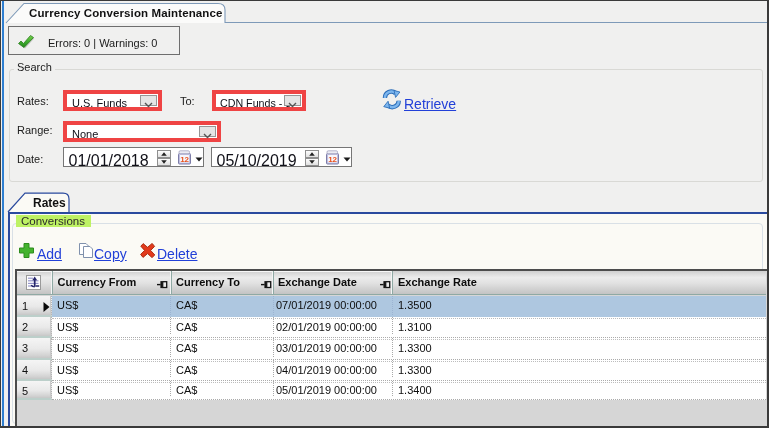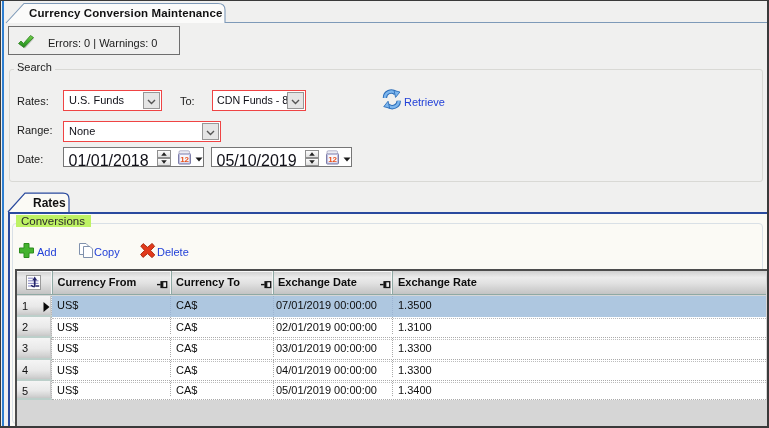--- a/index.html
+++ b/index.html
@@ -1,36 +1,36 @@
 <!DOCTYPE html>
 <html><head><meta charset="utf-8"><style>
 *{margin:0;padding:0;box-sizing:border-box}
 html,body{width:769px;height:428px;overflow:hidden}
 body{position:relative;font-family:"Liberation Sans",sans-serif;background:#f0f0ef;font-size:11px;color:#1a1a1a}
 .abs{position:absolute}
 svg{display:block}
 .lbl{position:absolute;font-size:11px;color:#202020;white-space:nowrap}
-.link{position:absolute;font-size:11px;color:#2240d8;white-space:nowrap}
+.link{position:absolute;font-size:14px;color:#2240d8;text-decoration:underline;white-space:nowrap}
 
 #btop{left:0;top:0;width:769px;height:1px;background:#3a3a3a}
 #bbot{left:0;top:426px;width:769px;height:2px;background:#3a3a3a}
 #bleft{left:0;top:0;width:1px;height:428px;background:#3a3a3a}
 #bright{left:767px;top:0;width:2px;height:428px;background:#3a3a3a}
 #blueline{left:2px;top:1px;width:2px;height:425px;background:#2e7ed0}
 
 #tabline{left:225px;top:22px;width:542px;height:1px;background:#7e9ab8}
 #tab1{left:5px;top:2px}
 #tab1text{left:29px;top:7px;font-size:11.5px;letter-spacing:0.12px;font-weight:bold;color:#111}
 
 #errbox{left:8px;top:26px;width:172px;height:29px;border:1px solid #6e6e6e}
 #errtext{left:48px;top:37px}
 
 #sgroup{left:9px;top:69px;width:754px;height:113px;border:1px solid #d9d9d5;border-radius:3px}
 #slabel{left:14px;top:61px;padding:0 3px;background:#f0f0ef}
-.combo{position:absolute;height:21px;background:#fff;border:1px solid #ef4444}
+.combo{position:absolute;height:21px;background:#fff;border:4px solid #ef4444}
 .combotext{position:absolute;left:5px;top:3px;font-size:11px;color:#101018;white-space:nowrap}
 .cbtn{position:absolute;right:1px;top:1px;bottom:1px;width:17px;background:#e5e5e5;border:1px solid #969696}
 .datebox{position:absolute;height:20px;background:#fff;border:1px solid #767676}
 .datetext{position:absolute;left:4.5px;top:3.5px;font-size:16px;color:#101018;white-space:nowrap}
 .spinb{position:absolute;width:14px;height:8px;background:linear-gradient(#fdfdfd,#e0e0e0);border:1px solid #8f8f8f}
 .calbtn{position:absolute;width:17px;height:15px;top:2px}
 
 #rtab{left:7px;top:192px}
 #rtext{left:33px;top:196px;font-size:12px;font-weight:bold;color:#111}
 #rpanel{left:8px;top:212px;width:759px;height:214px;background:#fbfaf5;border-top:2px solid #2a4a9e;border-left:2px solid #2a4a9e}

